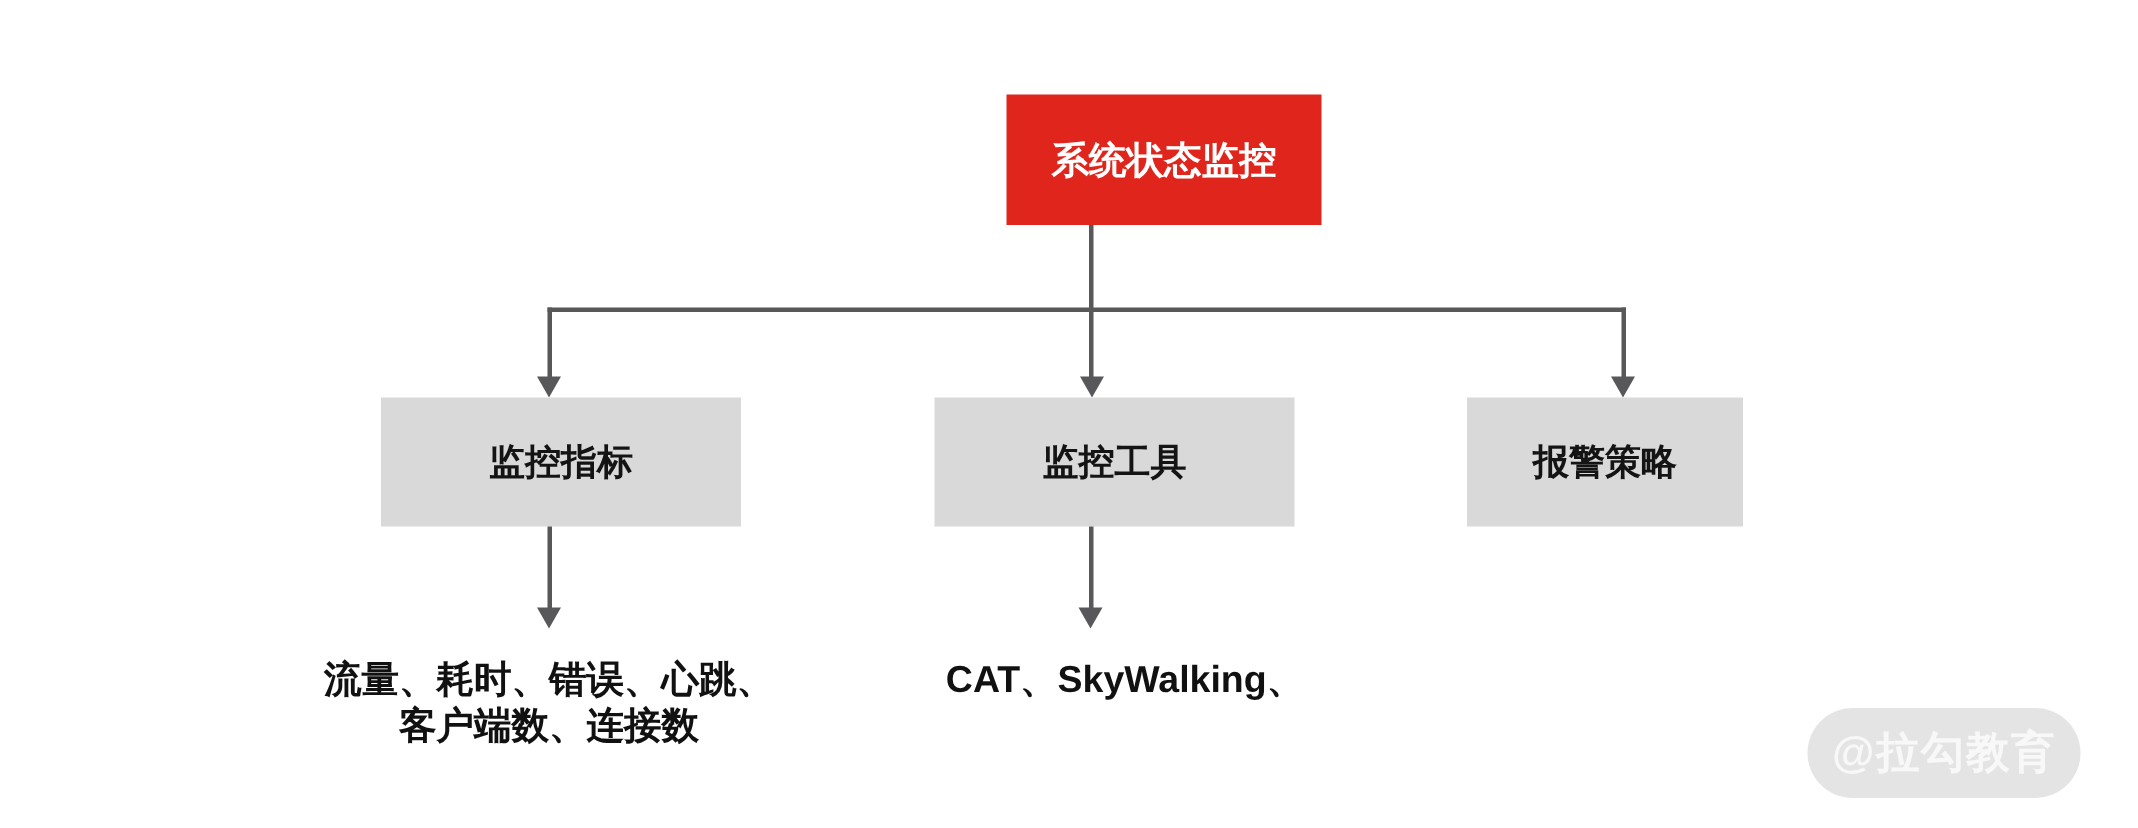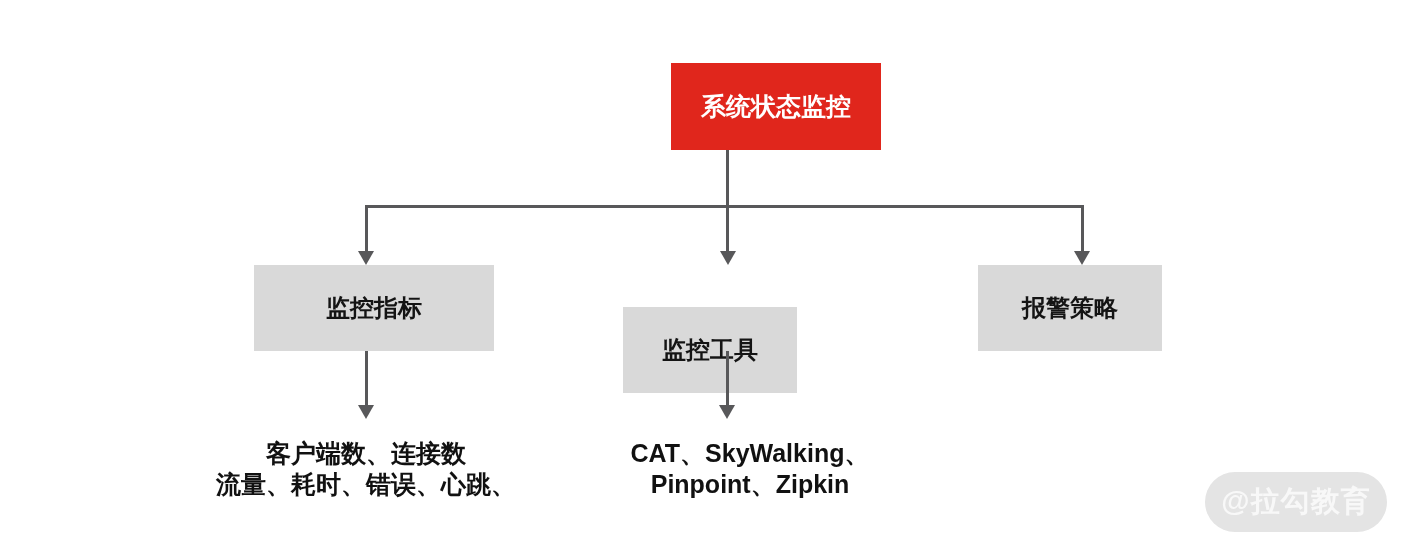--- a/index.html
+++ b/index.html
@@ -14,21 +14,21 @@
   }
   .root-node {
     left: 623px; top: 63px; width: 210px; height: 87px;
     background: #E0261C; color: #ffffff; font-size: 25px; font-weight: 700; margin-left: 48px;
   }
   .child-node {
     top: 265px; height: 86px;
     background: #D9D9D9; color: #141414; font-size: 24px; font-weight: 700;
   }
   .node-1 { left: 254px; width: 240px; }
-  .node-2 { left: 623px; width: 174px; margin-top: 42px; }
+  .node-2 { left: 623px; width: 240px; }
   .node-3 { left: 978px; width: 184px; }
   .line { position: absolute; background: #58585A; }
   .arrowhead {
     position: absolute; width: 0; height: 0;
     border-left: 8px solid transparent; border-right: 8px solid transparent;
     border-top: 14px solid #58585A;
   }
   .leaf {
     position: absolute; text-align: center; color: #111111;
     font-size: 25px; font-weight: 600; line-height: 31px;
@@ -67,23 +67,22 @@
 <div class="node child-node node-3">
   <span>报警策略</span>
 </div>
 
 <div class="line" style="left:365px; top:351px; width:3px; height:55px;"></div>
 <div class="arrowhead" style="left:358px; top:405px;"></div>
 <div class="line" style="left:726px; top:351px; width:3px; height:55px;"></div>
 <div class="arrowhead" style="left:719px; top:405px;"></div>
 
 <div class="leaf leaf-1">
+  <div>流量、耗时、错误、心跳、</div>
   <div>客户端数、连接数</div>
-  <div>流量、耗时、错误、心跳、</div>
 </div>
 <div class="leaf leaf-2">
   <div>CAT、SkyWalking、</div>
-  <div>Pinpoint、Zipkin</div>
 </div>
 
 <div class="watermark">
   <span>@拉勾教育</span>
 </div>
 
 </body></html>

